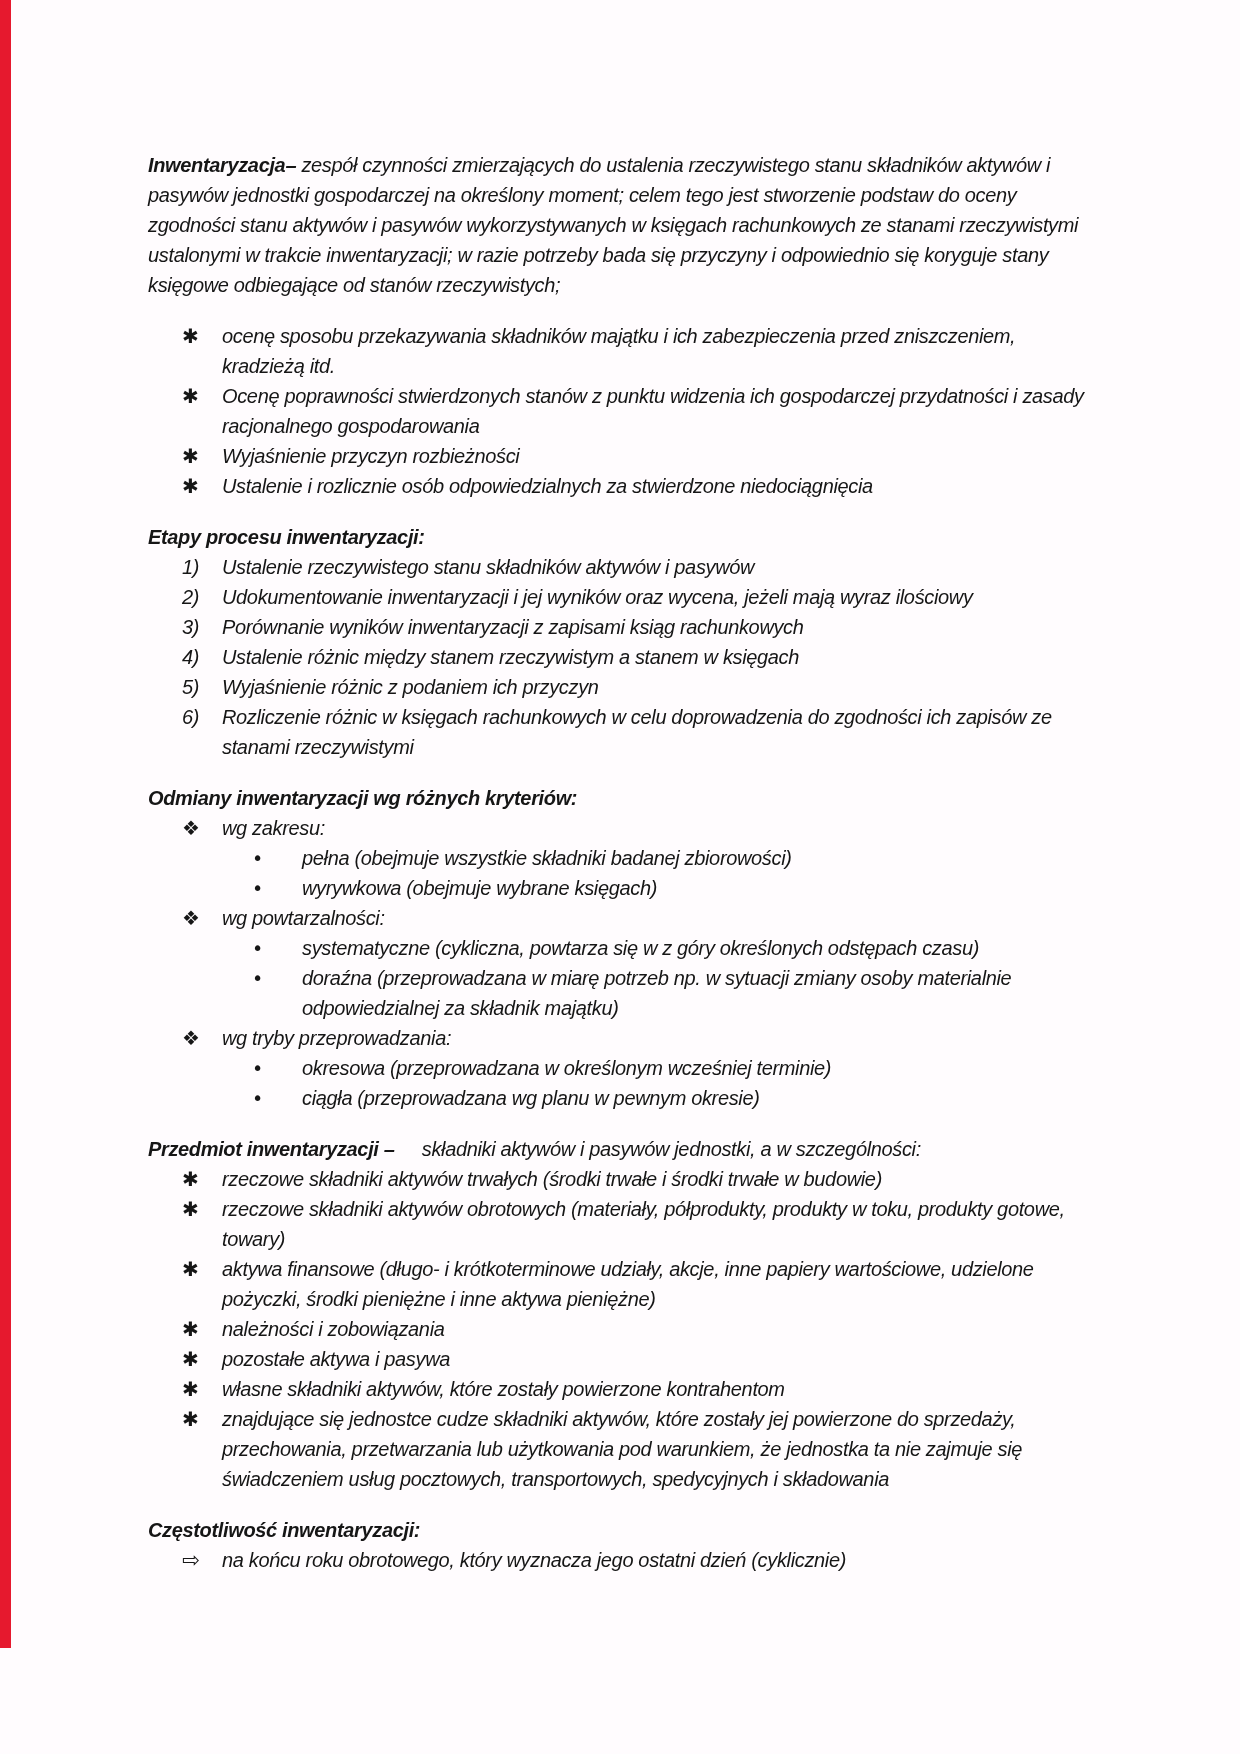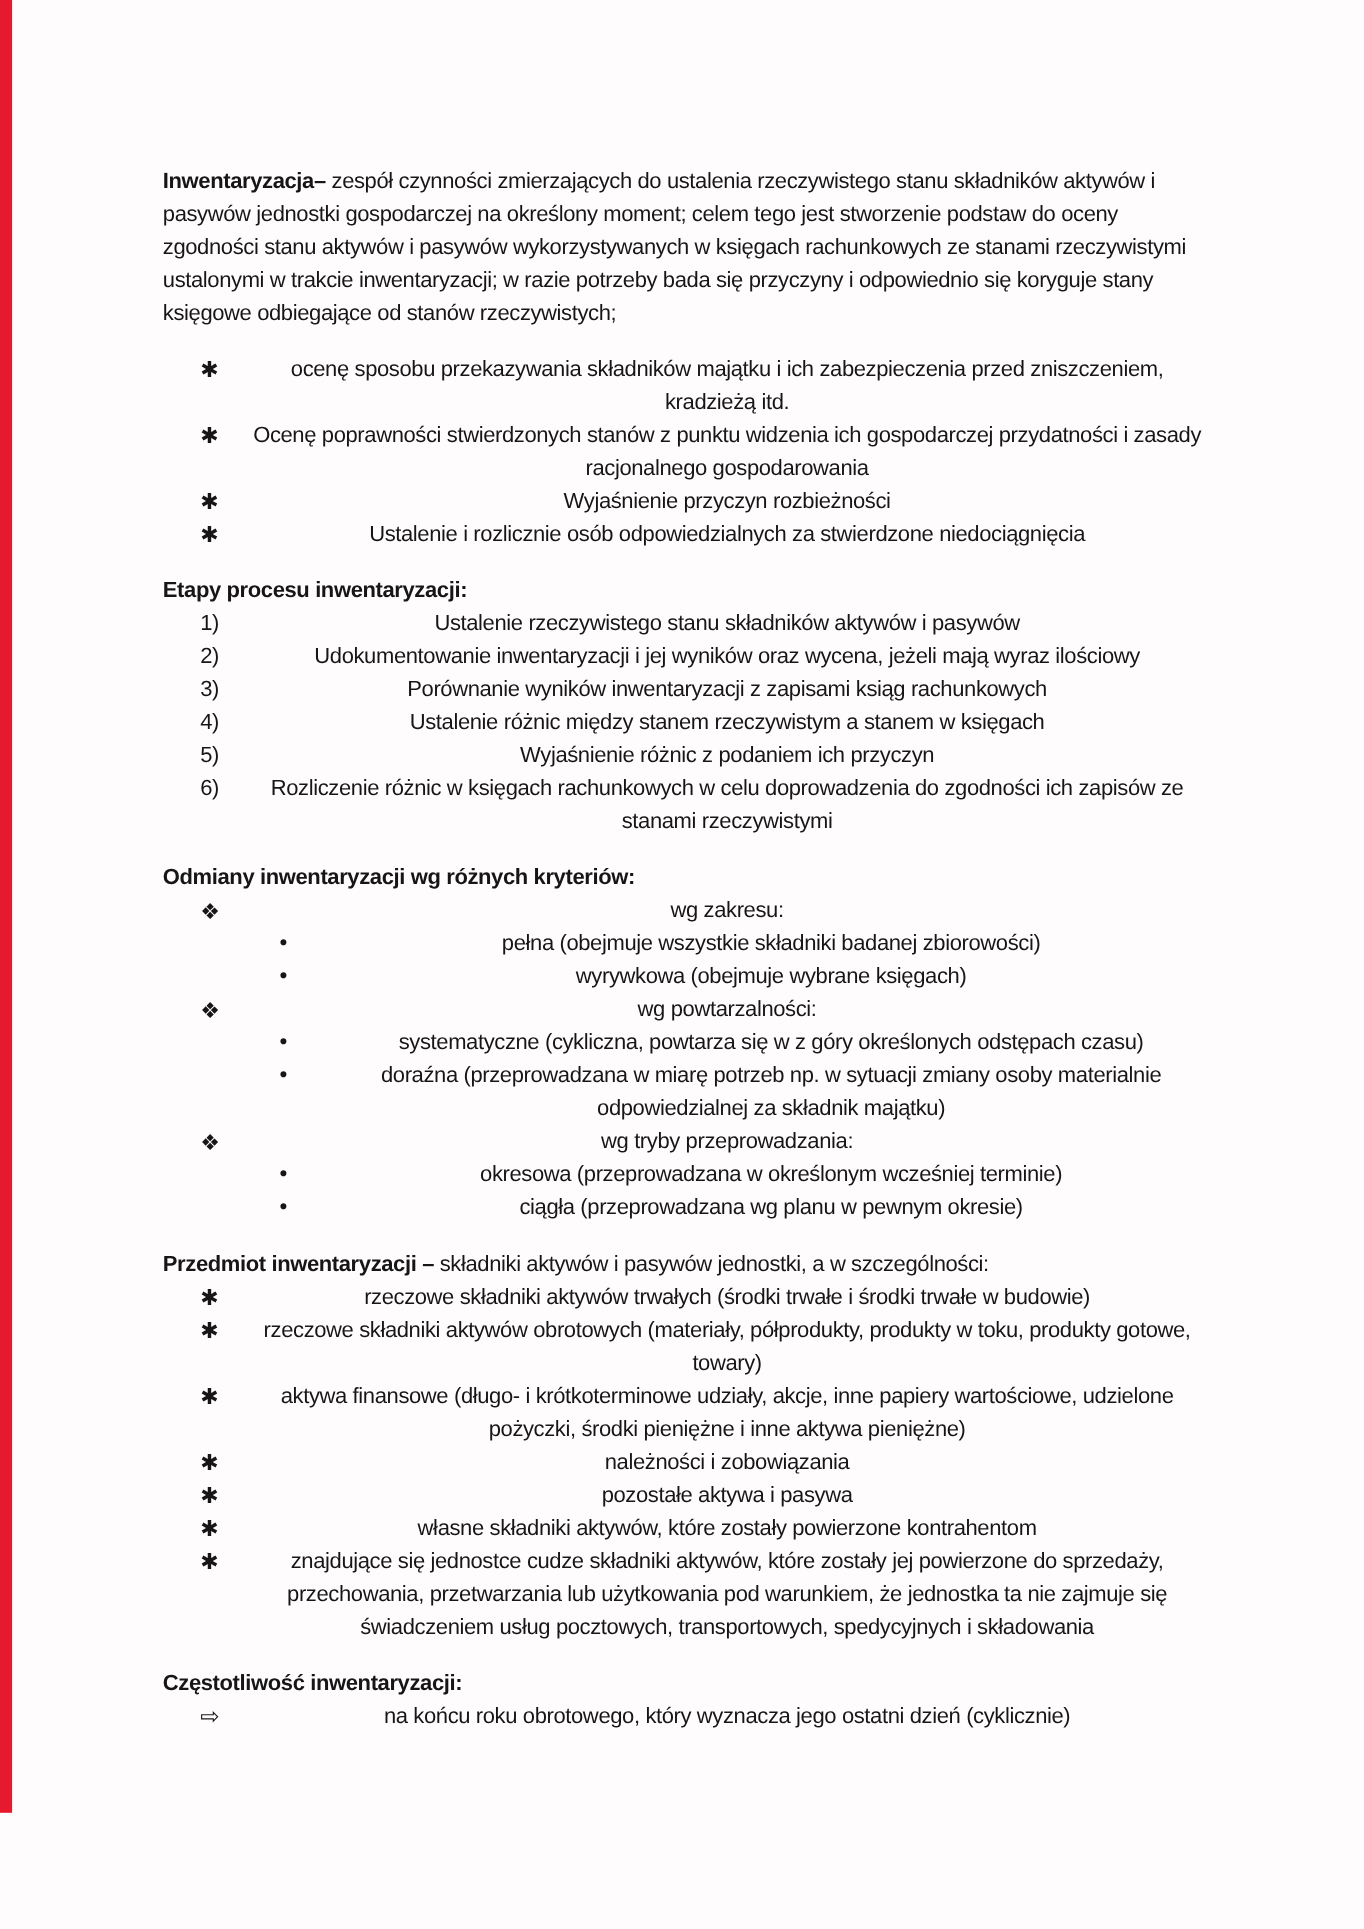--- a/index.html
+++ b/index.html
@@ -10,39 +10,39 @@
     font-family:"Liberation Sans", sans-serif;
     color:#161616;
     overflow:hidden;
   }
   .red-stripe {
     position:absolute; left:0; top:0;
     width:11px; height:1648px;
   }
   .content {
     position:absolute; left:148px; top:150px; width:952px;
-    font-size:20px; line-height:30px; letter-spacing:-0.35px;
+    font-size:20px; line-height:30px; letter-spacing:-0.35px;font-style:italic;
   }
   p, h2, section { margin:0; padding:0; }
   section { margin-top:21px; }
   .h { font-weight:bold; font-size:20px; line-height:30px; }
-  .h .reg { font-weight:normal; }
+  .h .reg { font-weight:normal;margin-left:22px; }
   .li { display:flex; align-items:flex-start; }
   .li .glyph {
     flex:none;
     font-family:"DejaVu Sans", sans-serif;
     text-align:left;
   }
   .l1 { padding-left:34px; }
   .l1 .glyph { width:40px; }
   .l2 { padding-left:104px; }
   .l2 .glyph { width:50px; font-size:19px; }
   .num-glyph { font-family:"Liberation Sans", sans-serif !important; }
   .arrow-glyph { font-size:21px; }
-  .txt { flex:1 1 auto;text-align:center; }
+  .txt { flex:1 1 auto; }
 </style>
 </head>
 <body>
 
 <div class="page" style="background: rgb(255, 252, 254); color: rgb(22, 22, 22);">
   <div class="red-stripe" style="background: rgb(230, 25, 46);"></div>
 
   <div class="content">
 
     <p class="para"><b>Inwentaryzacja–</b><span> zespół czynności zmierzających do ustalenia rzeczywistego stanu składników aktywów i pasywów jednostki gospodarczej na określony moment; celem tego jest stworzenie podstaw do oceny zgodności stanu aktywów i pasywów wykorzystywanych w księgach rachunkowych ze stanami rzeczywistymi ustalonymi w trakcie inwentaryzacji; w razie potrzeby bada się przyczyny i odpowiednio się koryguje stany księgowe odbiegające od stanów rzeczywistych;</span></p>

